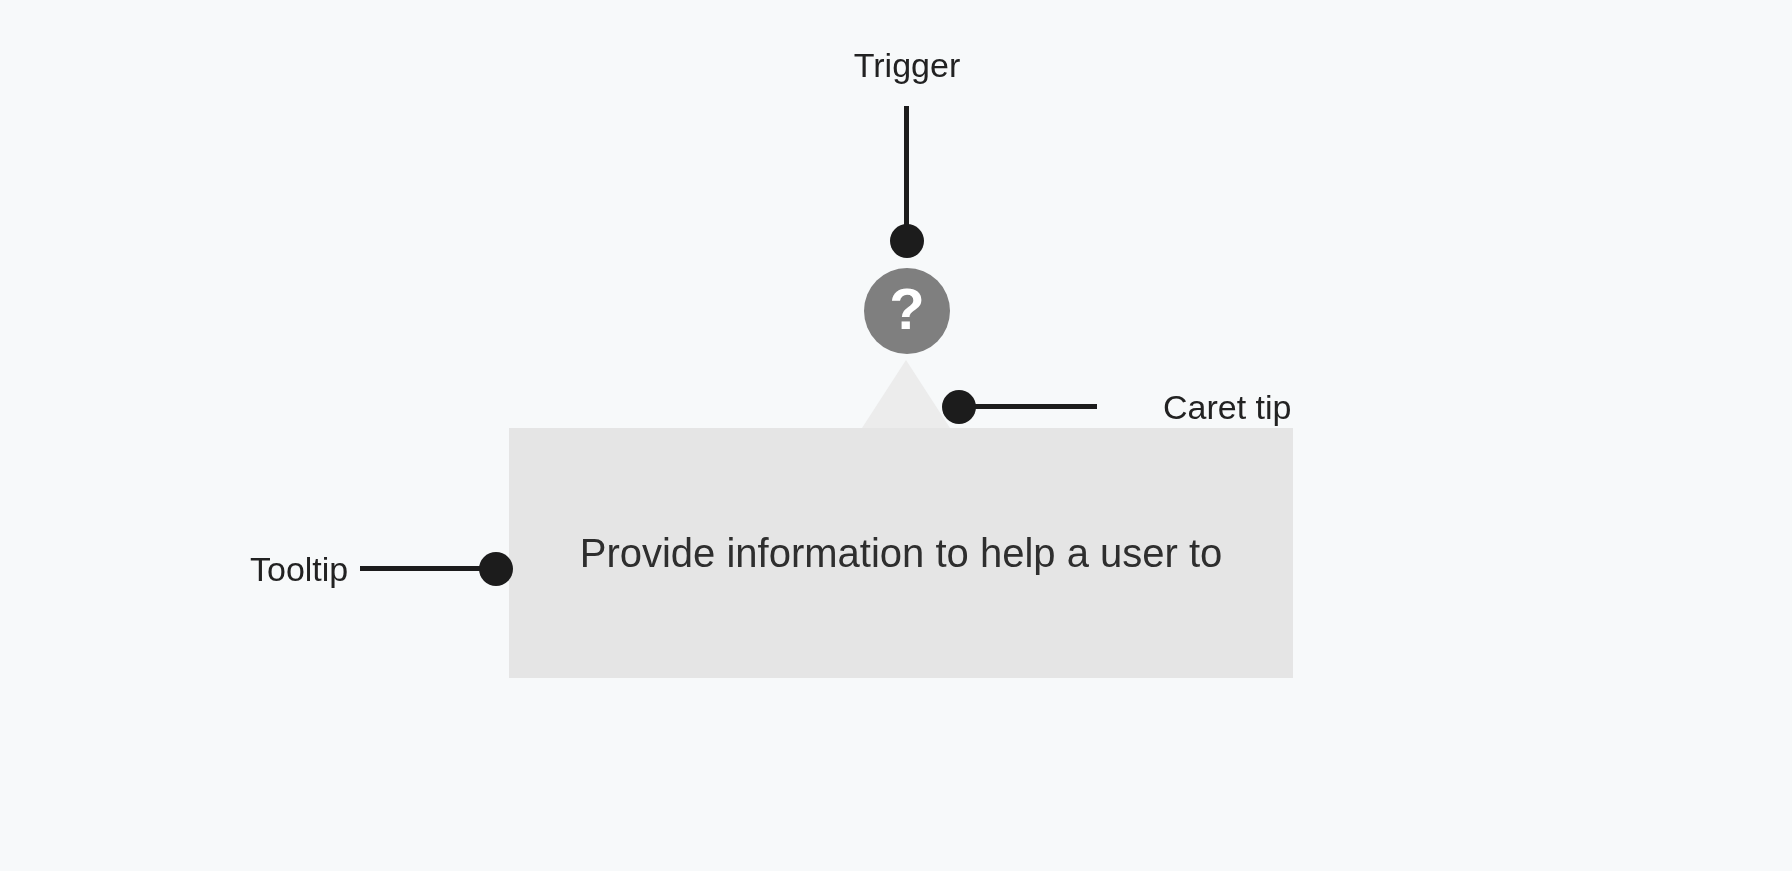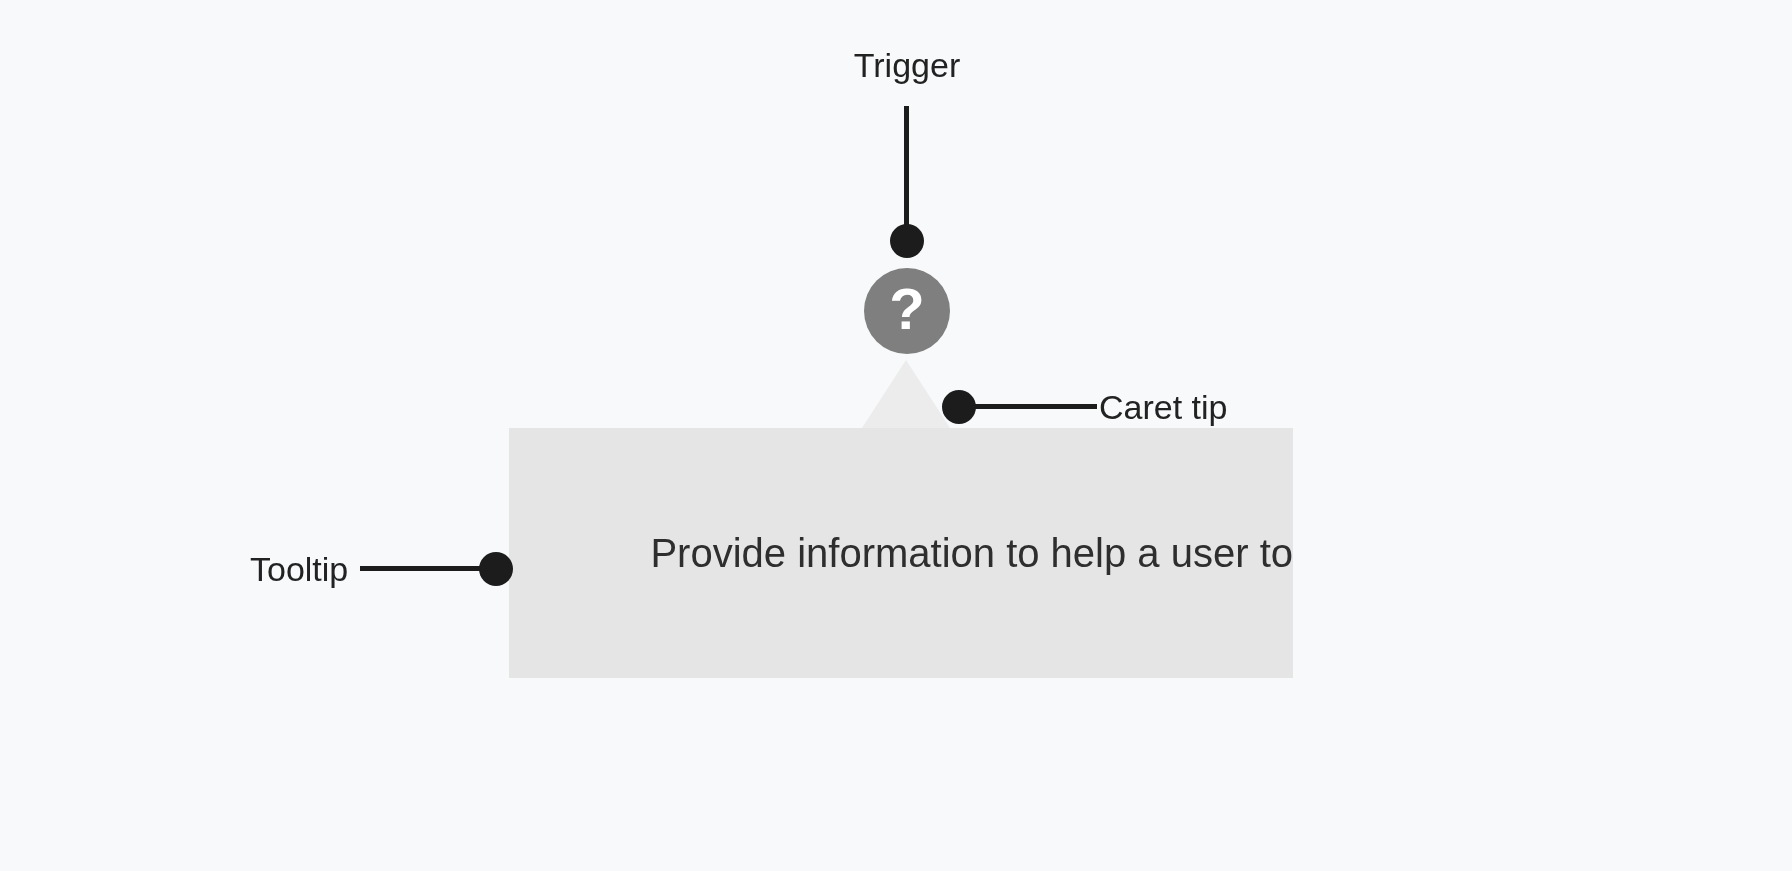--- a/index.html
+++ b/index.html
@@ -61,30 +61,30 @@
   }
   
   .tooltip-box {
     position: absolute;
     left: 509px; top: 428px;
     width: 784px; height: 250px;
     background: var(--tooltip_bg, #e5e5e5);
     display: flex;
     flex-direction: row;
     align-items: center;
-    justify-content: flex-end;
+    justify-content: center;
     text-align: center;
     font-size: 40px;
     line-height: 55px;
     color: var(--tooltip_text, #2e2e2e);
   }
   
   .caret-dot   { left: 942px; top: 390px; }
   .caret-line  { left: 975px; top: 404px; width: 122px; height: 5px; }
-  .caret-label { left: 1099px; top: 407px; transform: translateY(-50%); }
+  .caret-label { left: 1163px; top: 407px; transform: translateY(-50%); }
   
   .tooltip-label { left: 250px; top: 569px; transform: translateY(-50%); }
   .tooltip-line  { left: 360px; top: 566px; width: 127px; height: 5px; }
   .tooltip-dot   { left: 479px; top: 552px; }
 </style>
 </head>
 <body>
 
 <div class="stage">
 

